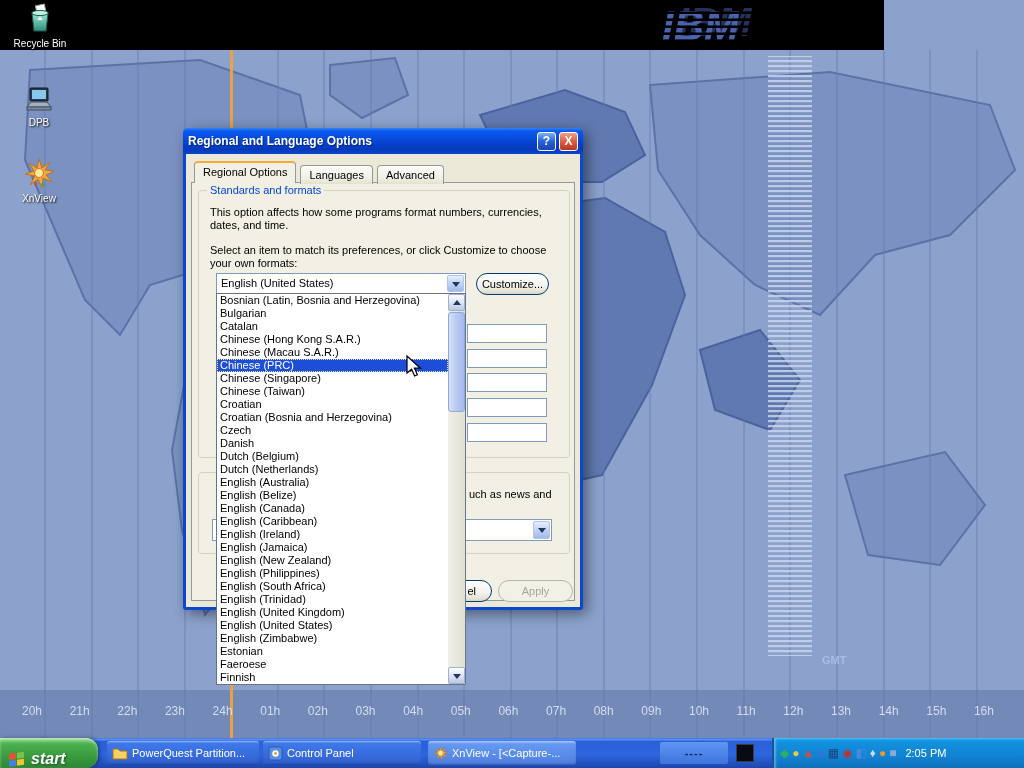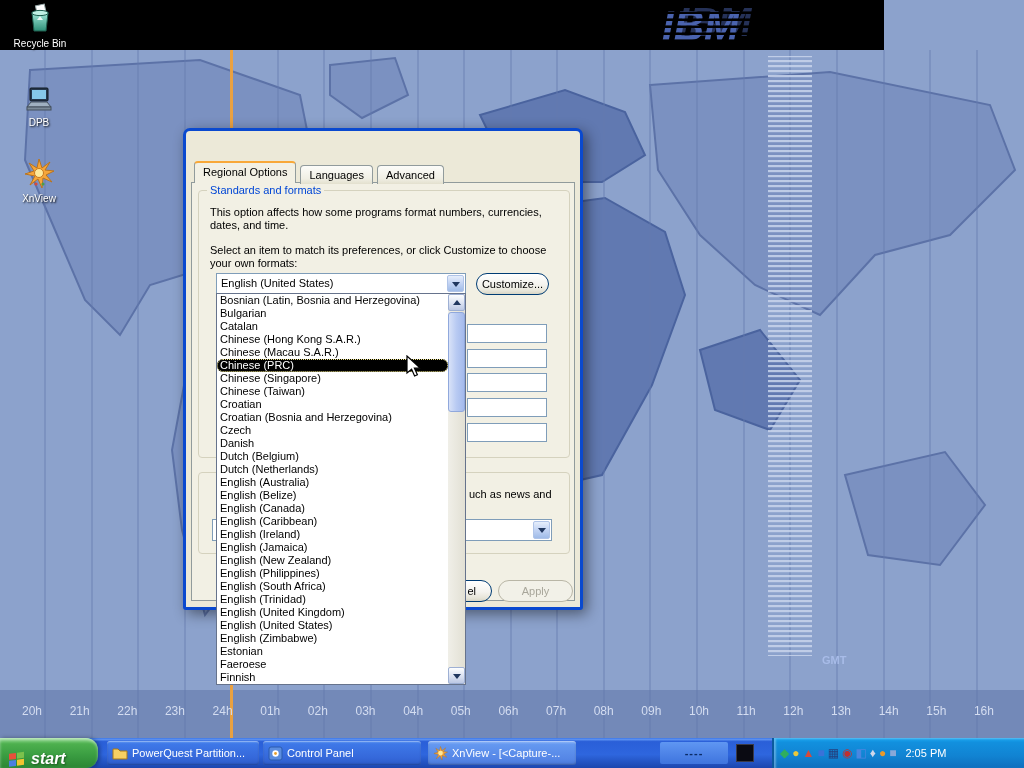--- a/index.html
+++ b/index.html
@@ -71,21 +71,21 @@
   .loc-combo{left:13px;top:46px;width:340px;height:22px;}
   .btn-cancel{position:absolute;left:227px;top:397px;width:73px;height:22px;line-height:20px;text-align:right;padding-right:15px;}
   .btn-apply{position:absolute;left:306px;top:397px;width:75px;height:22px;line-height:20px;}
   .disabled{color:#A8A69A;border-color:#B9B6A6;background:#F2F1E8;cursor:default;}
 
   
   #langlist{position:absolute;left:216px;top:293px;width:250px;height:392px;background:#fff;
     border:1px solid #66738C;box-sizing:border-box;z-index:30;}
   #lang-items{position:absolute;left:0;top:0;right:17px;bottom:0;overflow:hidden;}
   .lang-item{height:13px;line-height:13px;padding-left:3px;white-space:nowrap;overflow:hidden;cursor:pointer;}
-  .lang-item.selected{background:#000000;color:#fff;outline:1px dotted #EDE48C;outline-offset:-1px;border-radius:6px;}
+  .lang-item.selected{background:#1d4ed8;color:#fff;outline:1px dotted #EDE48C;outline-offset:-1px;}
   .vscroll{position:absolute;top:0;right:0;width:17px;bottom:0;background:linear-gradient(90deg,#F0EFE8,#E2E0D4);}
   .sb-btn{position:absolute;left:0;width:17px;height:17px;box-sizing:border-box;border:1px solid #9EB0D4;border-radius:2px;
     background:linear-gradient(180deg,#FDFEFF,#D7DFF0 60%,#BCC8E4);cursor:pointer;}
   .sb-up{top:0}.sb-down{bottom:0}
   .sb-thumb{position:absolute;left:0;top:18px;width:17px;height:100px;box-sizing:border-box;border:1px solid #90A8DC;
     border-radius:3px;background:linear-gradient(90deg,#D8E2F8,#B8CAF2 50%,#A4BAEC);cursor:grab;}
 
   
   #cursor{position:absolute;left:406px;top:355px;z-index:100;}
 
@@ -241,20 +241,25 @@
         <path d="M16,1 L19,10 L27,4 L22,12 L31,13 L23,17 L29,24 L20,20 L19,30 L15,21 L7,27 L12,18 L2,16 L11,13 L6,5 L14,10 Z" fill="#F6A63A" stroke="#B9741F"></path>
         <circle cx="16" cy="15" r="4.5" fill="#FDE89A" stroke="#C87820"></circle>
         <circle cx="13" cy="26" r="1.6" fill="#D84A3A"></circle>
           <circle cx="20" cy="26" r="1.6" fill="#4B9E4A"></circle>
       </svg>
       <div class="dicon-label">XnView</div>
     </div>
   </div>
 
   <div id="dialog">
+    <div class="titlebar">
+      <span class="title">Regional and Language Options</span>
+      <span class="tb-btn help">?</span>
+      <span class="tb-btn close">X</span>
+    </div>
 
     <div class="tabs">
       <span class="tab active">Regional Options</span>
       <span class="tab">Languages</span>
       <span class="tab">Advanced</span>
     </div>
 
     <div class="panel">
 
       <div class="groupbox gb-standards">

